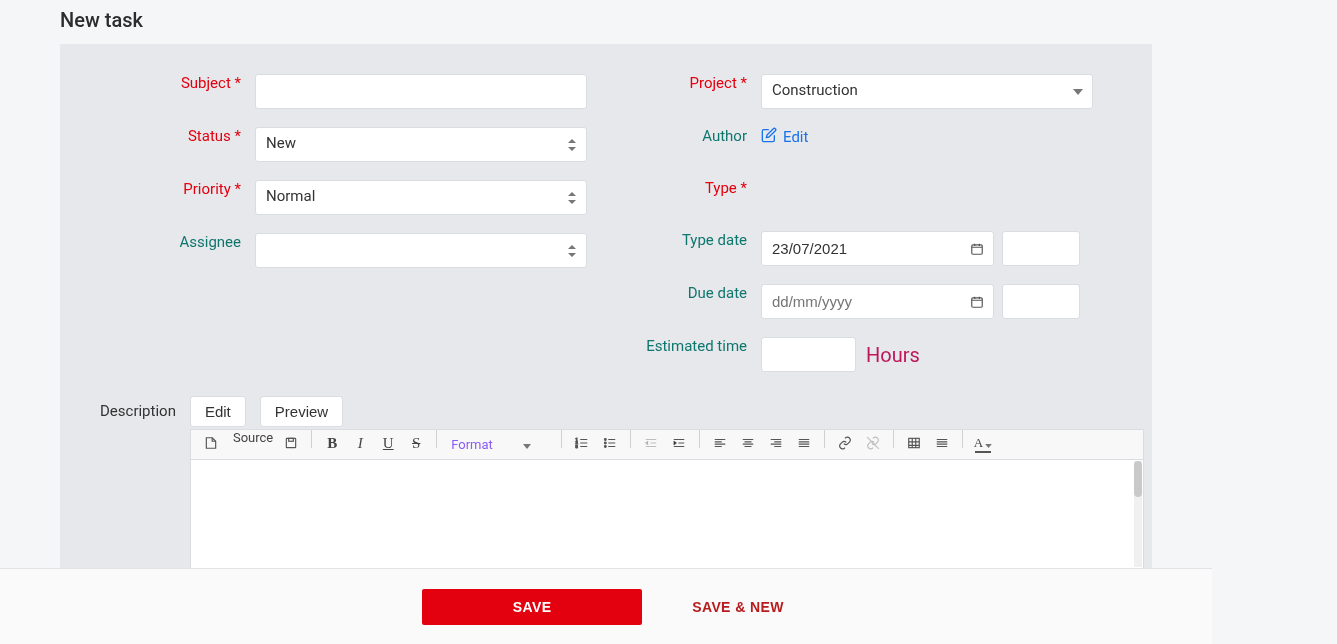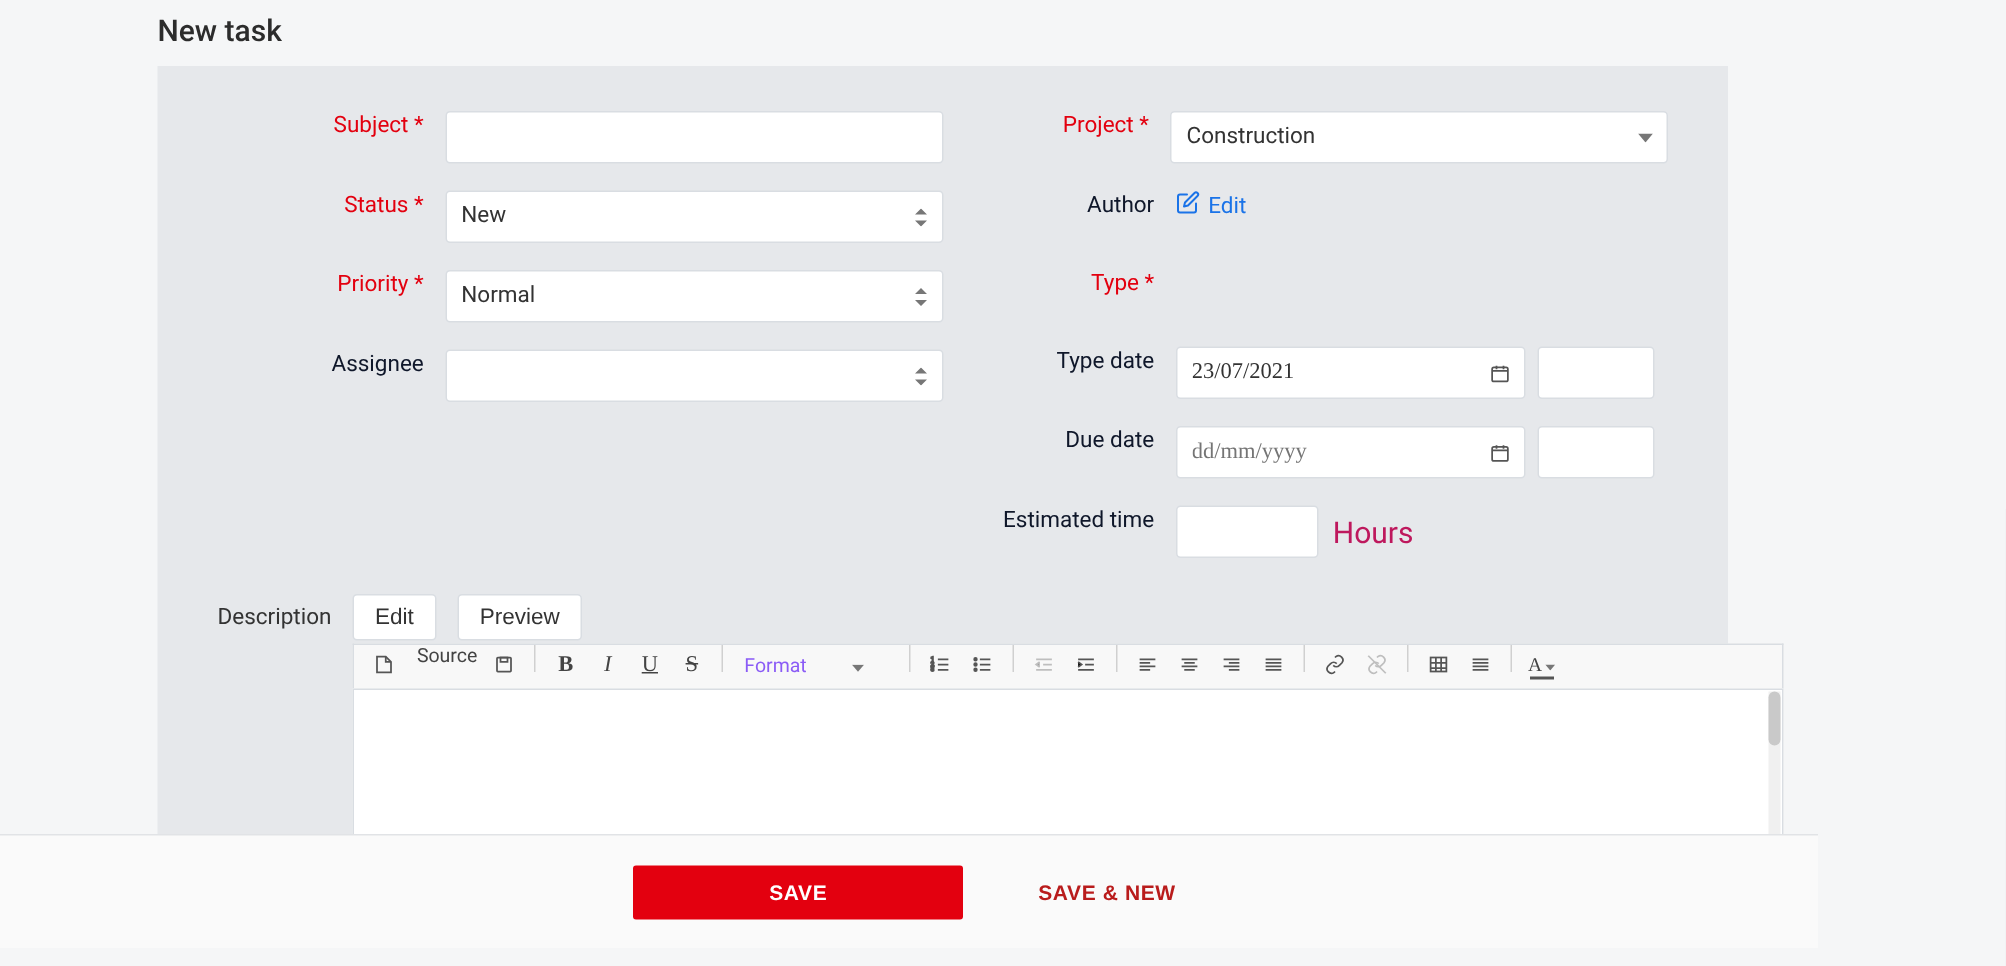--- a/index.html
+++ b/index.html
@@ -7,21 +7,20 @@
     margin: 0; padding: 0;
     font-family: -apple-system, BlinkMacSystemFont, "Segoe UI", Roboto, Helvetica, Arial, sans-serif;
     background: #f5f6f7;
     color: #2c2c2c;
     font-size: 14px;
   }
   .page {
     width: 1212px;
     min-height: 644px;
     position: relative;
-    padding-left: 45px;
   }
   .heading {
     font-size: 20px;
     font-weight: 500;
     color: #2c2c2c;
     padding: 8px 0 12px 60px;
   }
   .panel {
     background: #e6e8eb;
     margin: 0 60px 0 60px;
@@ -38,21 +37,21 @@
     display: flex;
     align-items: flex-start;
     margin-bottom: 18px;
     min-height: 34px;
   }
   .lbl {
     width: 155px;
     text-align: right;
     padding-right: 14px;
     font-size: 15px;
-    color: #0f172a;
+    color: #0f766e;
   }
   .lbl.req { color: #e3000f; }
   .lbl.req::after { content: " *"; color: #e3000f; }
   .ctl {
     flex: 1;
     display: flex;
     align-items: center;
     gap: 8px;
   }
   .input, .select, .datein, .numin {
@@ -65,21 +64,21 @@
     color: #333;
   }
   .input { width: 332px; }
   .select { width: 332px; appearance: none; -webkit-appearance:none; position: relative; }
   .select-wrap { position: relative; display: inline-block; }
   .select-wrap .caret {
     position: absolute; right: 10px; top: 50%; transform: translateY(-50%);
     pointer-events: none;
   }
   .caret svg { display:block; }
-  .datein { width: 233px; font-family: Liberation Serif, serif; }
+  .datein { width: 233px; }
   .numin { width: 78px; }
   .smallin { width: 95px; border:1px solid #d9dde2; border-radius:3px; background:#fff; height:35px; }
   .author-edit {
     color: #1a73e8; font-size: 15px;
     display: inline-flex; align-items: center; gap: 6px;
     cursor: pointer;
   }
   .author-edit svg { stroke:#1a73e8; }
   .hours { font-size: 20px; color:#be185d; margin-left: 2px;}
   
@@ -112,21 +111,21 @@
   .tformat .dd { margin-left: 30px; }
   .ck-area {
     width: 954px; height: 110px; background:#fff;
     border:1px solid #d9dde2; border-top:1px solid #d9dde2;
     position:relative;
   }
   .ck-area .scroll { position:absolute; right:1px; top:1px; bottom:1px; width:8px; background:#f0f0f0;}
   .ck-area .scroll .thumb{ position:absolute; left:0; right:0; top:0; height:36px; background:#c9c9c9; border-radius:4px;}
   
   .footer {
-    position:absolute; left:0; right:0; bottom:12px;
+    position:absolute; left:0; right:0; bottom:0;
     height: 76px;
     background:#fafafa;
     border-top:1px solid #e1e3e6;
     display:flex; align-items:center; justify-content:center; gap:44px;
   }
   .btn-save {
     background:#e3000f; color:#fff; border:none;
     width: 220px; height:36px; font-size:14px; font-weight:600; letter-spacing:.4px;
     border-radius:2px; cursor:pointer;
   }

